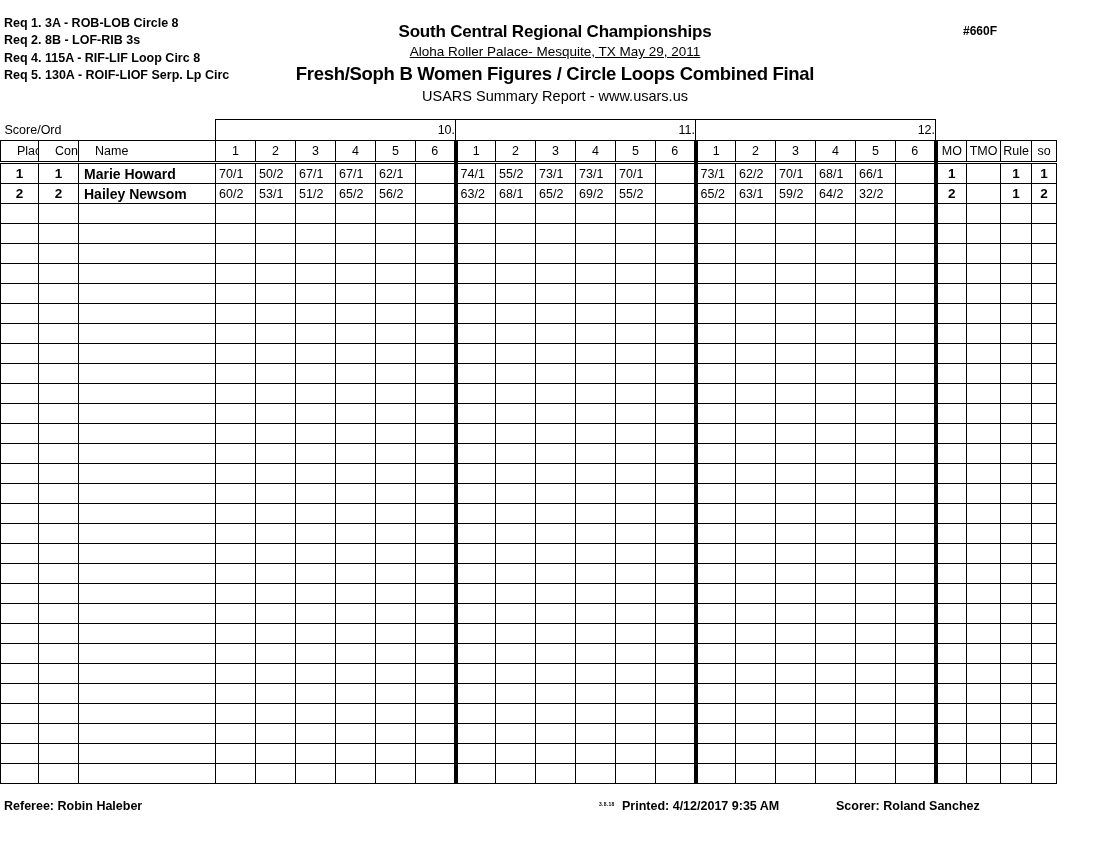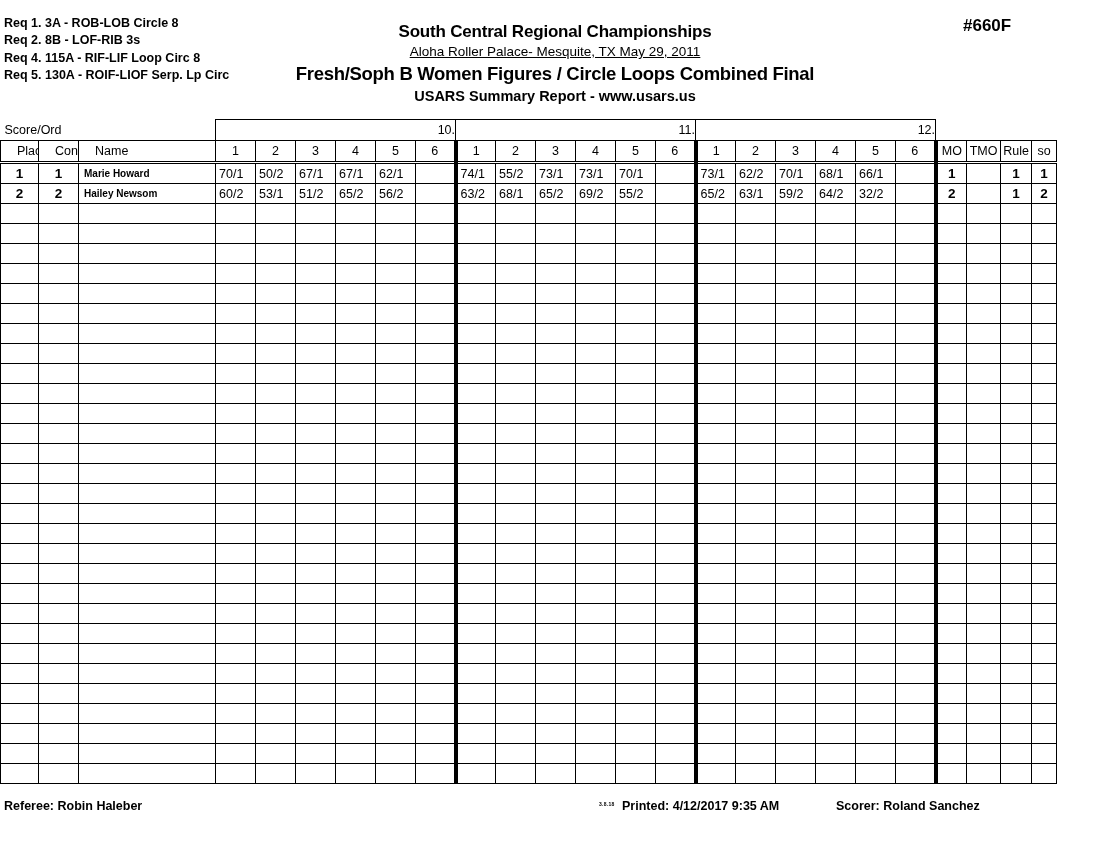--- a/index.html
+++ b/index.html
@@ -53,29 +53,29 @@
   #division-title {
     font-size: 18.5px;
     font-weight: bold;
     line-height: 22px;
     letter-spacing: -0.3px;
     margin-top: 2px;
     white-space: nowrap;
   }
   #report-line {
     font-size: 14.5px;
-    font-weight: bold;
+    font-weight: normal;
     line-height: 19px;
     margin-top: 2px;
   }
   #event-number {
     position: absolute;
     left: 963px;
-    top: 16px;
-    font-size: 17px;
+    top: 24px;
+    font-size: 12px;
     font-weight: bold;
   }
 
   
   #score-table {
     position: absolute;
     left: 0px;
     top: 119px;
     width: 1047px;
   }
@@ -131,21 +131,21 @@
   .datarow td { height: 19px; }
   .datarow td.num {
     text-align: center;
     font-weight: bold;
     font-size: 13.5px;
   }
   .datarow td.nm {
     text-align: left;
     padding-left: 5px;
     font-weight: bold;
-    font-size: 10px;
+    font-size: 14px;
     white-space: nowrap;
   }
   .datarow td.sc {
     text-align: left;
     padding-left: 3px;
     font-size: 12.5px;
   }
   .datarow td.tot {
     text-align: center;
     font-weight: bold;

